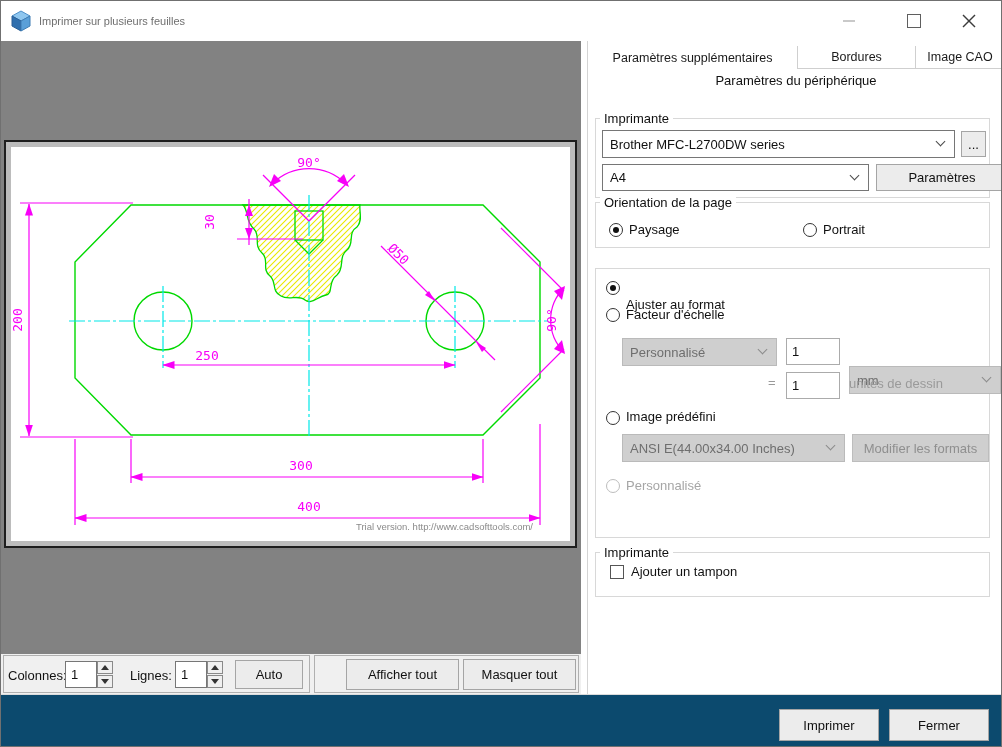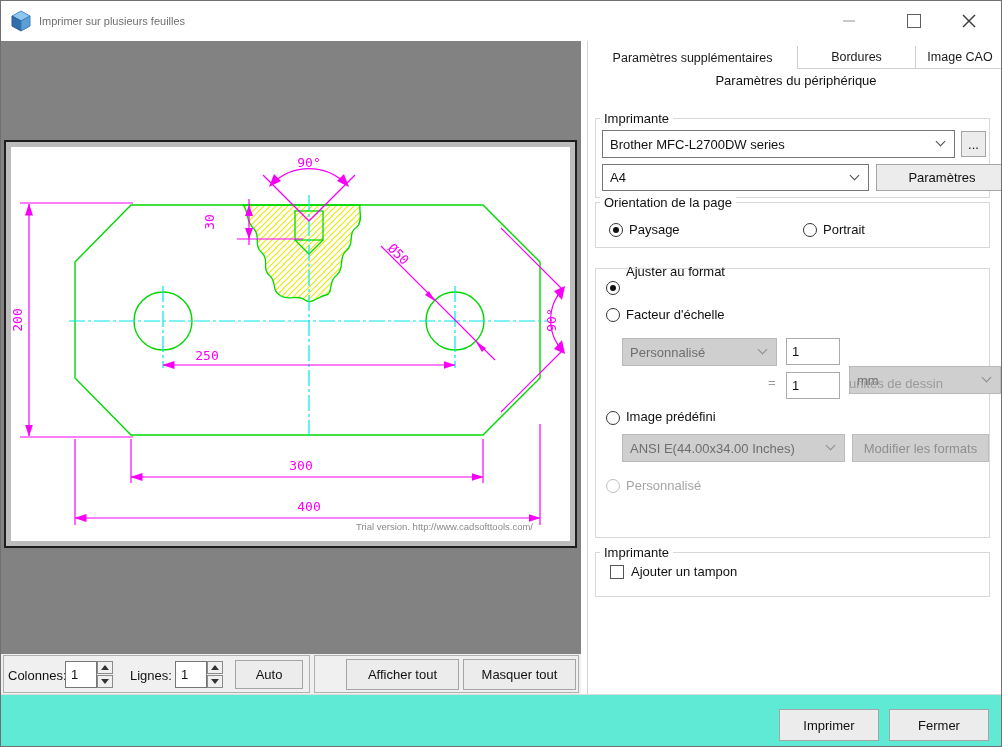--- a/index.html
+++ b/index.html
@@ -50,21 +50,21 @@
   .combo.dis{background:#cfcfcf;border-color:#bababa;color:#6e6e6e;}
   .combo.dis .chev{border-color:#8c8c8c;}
   .radio{position:absolute;width:14px;height:14px;border:1px solid #333;border-radius:50%;background:#fff;}
   .radio.sel::after{content:"";position:absolute;left:3px;top:3px;width:6px;height:6px;background:#101010;border-radius:50%;}
   .radio.dis{border-color:#bdbdbd;}
   .rlabel{position:absolute;font-size:13px;color:#111;white-space:nowrap;}
   .rlabel.dis{color:#a6a6a6;}
   .gray{color:#9a9a9a;}
   .checkbox{position:absolute;width:14px;height:14px;border:1px solid #555;background:#fff;}
   
-  #dlgfooter{position:absolute;left:0;top:693px;width:1002px;height:54px;background:#5eead4;border-top:1px solid #dcdcdc;}
+  #dlgfooter{position:absolute;left:0;top:693px;width:1002px;height:54px;background:#0c4a6e;border-top:1px solid #dcdcdc;}
 </style>
 </head>
 <body>
 
 <div id="win">
 
   <div id="titlebar">
     <svg width="22" height="22" style="position:absolute;left:9px;top:9px;">
       <polygon points="11,1 20,6 11,11 2,6" fill="#8ec6ef" stroke="#4d8fc9" stroke-width="1"></polygon>
       <polygon points="2,6 11,11 11,21 2,16" fill="#2f6fae" stroke="#2a5f96" stroke-width="1"></polygon>
@@ -223,21 +223,21 @@
 
     <div class="group" style="left:7px;top:161px;width:395px;height:46px;"></div>
     <span class="glabel" style="left:12px;top:154px;">Orientation de la page</span>
     <div class="radio sel" style="left:21px;top:182px;"></div>
     <span class="rlabel" style="left:41px;top:181px;">Paysage</span>
     <div class="radio" style="left:215px;top:182px;"></div>
     <span class="rlabel" style="left:235px;top:181px;">Portrait</span>
 
     <div class="group" style="left:7px;top:227px;width:395px;height:270px;"></div>
     <div class="radio sel" style="left:18px;top:240px;"></div>
-    <span class="rlabel" style="left:38px;top:223px;">Ajuster au format</span>
+    <span class="rlabel" style="left:38px;top:256px;">Ajuster au format</span>
     <div class="radio" style="left:18px;top:267px;"></div>
     <span class="rlabel" style="left:38px;top:266px;">Facteur d'échelle</span>
 
     <div class="combo dis" style="left:34px;top:297px;width:155px;height:28px;">
       <span>Personnalisé</span>
       <span class="chev"></span>
     </div>
     <input class="tinput" style="left: 198px; top: 297px; width: 54px; height: 27px; border-color: rgb(171, 171, 171);" value="1">
     <div class="combo dis" style="left:261px;top:297px;width:152px;height:28px;margin-top:28px;">
       <span>mm</span>

